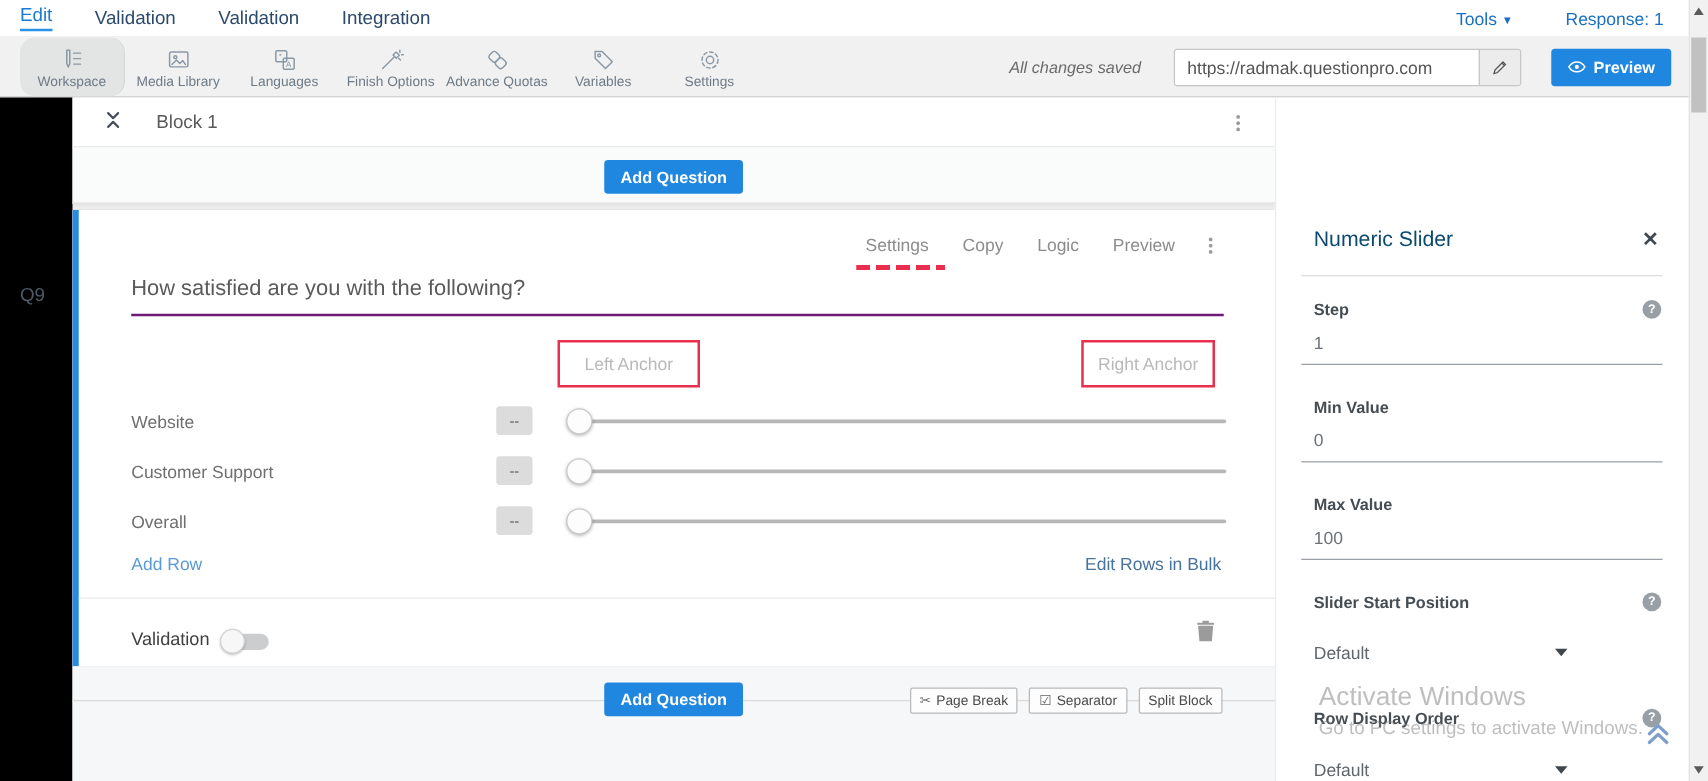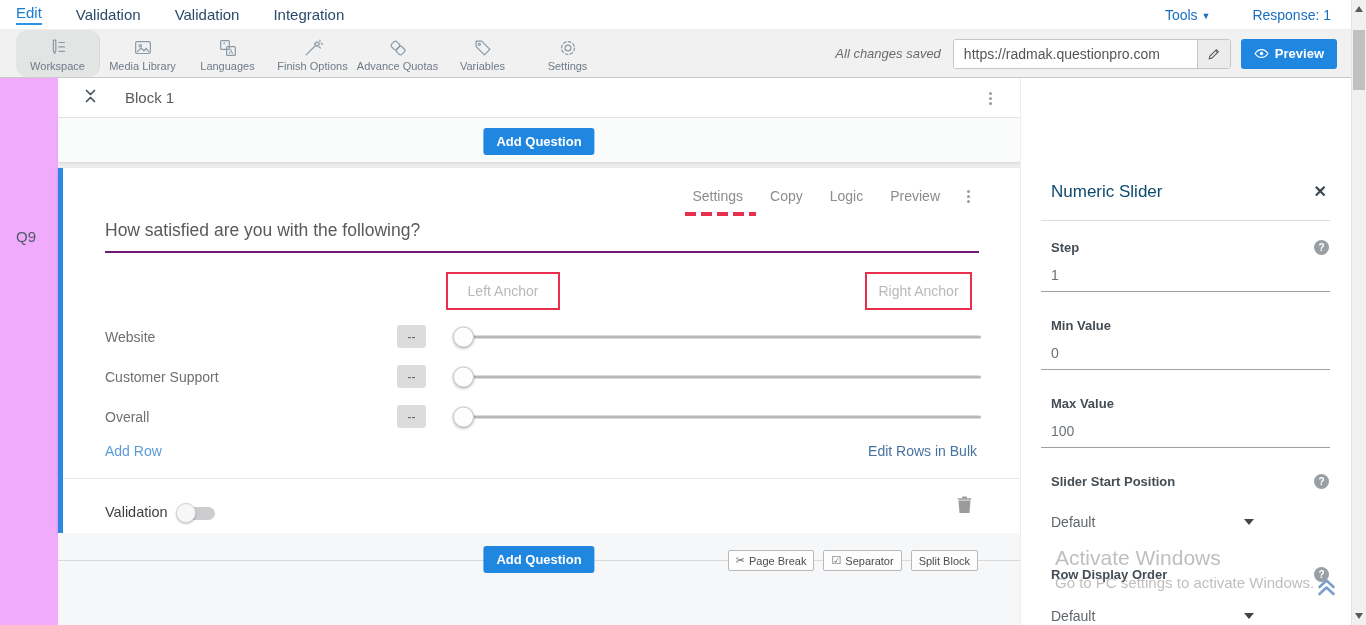--- a/index.html
+++ b/index.html
@@ -19,35 +19,35 @@
 
   
   .toolbar { position:absolute; top:30px; left:0; right:15px; height:48px; background:#f1f1f2;
              border-bottom:1px solid #c9c9c9; display:flex; align-items:stretch; }
   .tb-item { width:85px; display:flex; flex-direction:column; align-items:center; justify-content:center;
              gap:1px; cursor:pointer;border-radius:12px; }
   .tb-item.active { background:#e3e4e4; border-right:1px solid #d8d8d8; width:84px; margin-left:16px; }
   .tb-icon { height:24px; display:flex; align-items:flex-end; justify-content:center; }
   .tb-icon svg { stroke:#8a99a6; fill:none; stroke-width:1.3; stroke-linecap:round; stroke-linejoin:round; }
   .tb-label { font-size:11px; color:#6e7b87; white-space:nowrap; }
-  .toolbar-right { margin-left:auto; display:flex; align-items:center; padding-right:14px; gap:10px; }
+  .toolbar-right { margin-left:auto; display:flex; align-items:center; padding-right:14px; gap:24px; }
   .saved-status { font-size:13px; font-style:italic; color:#6b6b6b; margin-right:2px; }
   .url-box { width:278px; height:30px; border:1px solid #c6c6c6; border-radius:3px; background:#fff;
              display:flex; overflow:hidden; }
   .url-input { flex:1; border:none; outline:none; font-size:14px; color:#555; padding:0 10px;
                font-family:"Liberation Sans", sans-serif; background:#fff; }
   .url-edit { width:33px; background:#ececec; border-left:1px solid #c6c6c6; display:flex;
               align-items:center; justify-content:center; cursor:pointer; }
   .btn-primary { background:#2087e0; color:#fff; border:none; border-radius:3px; font-weight:700;
                  font-size:13px; cursor:pointer; font-family:"Liberation Sans", sans-serif; }
   .preview-btn { height:30px; padding:0 13px; display:flex; align-items:center; gap:6px; }
 
   
   .workarea { position:absolute; top:78px; left:0; right:15px; bottom:0; }
-  .qrail { position:absolute; left:0; top:0; bottom:0; width:58px; background:#f0abfc; }
+  .qrail { position:absolute; left:0; top:0; bottom:0; width:58px; background:#000000; }
   .q-id { position:absolute; left:16px; top:150px; font-size:15px; color:#4f5b66; }
 
   .canvas { position:absolute; left:58px; top:0; width:962px; bottom:0; }
 
   .block-header { position:relative; height:40px; background:#fff; border-bottom:1px solid #e3e3e3; }
   .collapse-icon { position:absolute; left:26px; top:9px; cursor:pointer; }
   .collapse-icon svg { stroke:#46515c; fill:none; stroke-width:1.7; stroke-linecap:round; stroke-linejoin:round; }
   .block-title { position:absolute; left:67px; top:11px; font-size:15px; color:#5a5a5a; }
   .kebab { color:#9a9a9a; font-size:15px; letter-spacing:0; line-height:5px; cursor:pointer;
            display:inline-flex; flex-direction:column; gap:2px; align-items:center; }

